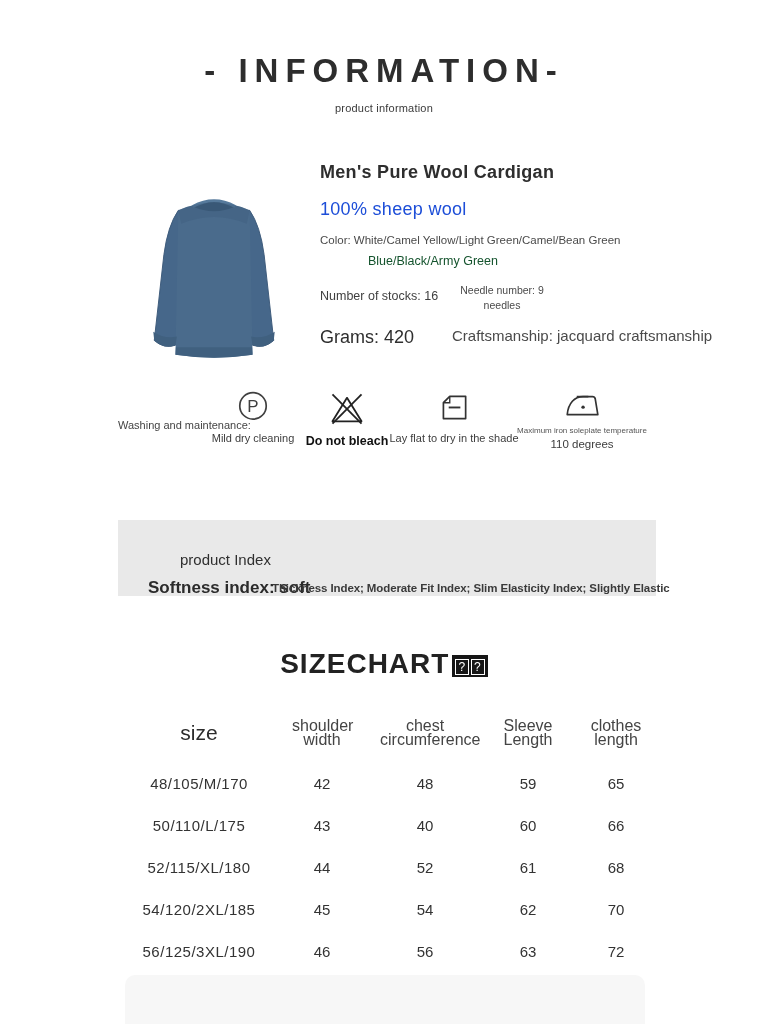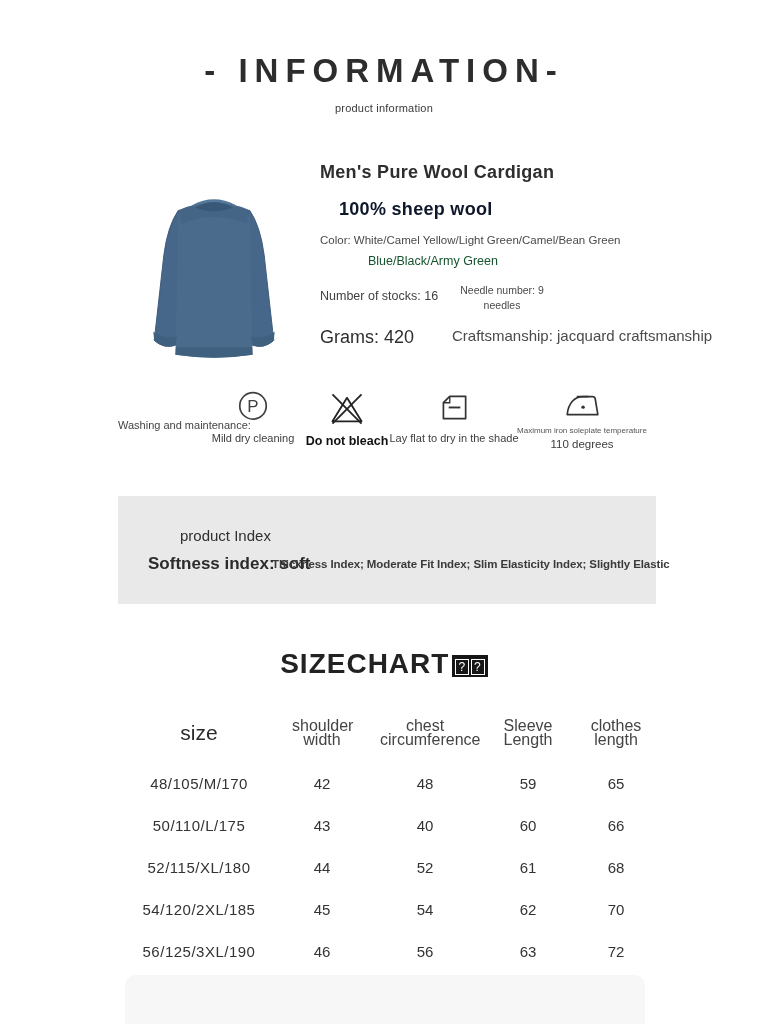--- a/index.html
+++ b/index.html
@@ -22,42 +22,42 @@
     color: #2d2d2d;
   }
   .page-subtitle {
     position: absolute; top: 102px; left: 0; width: 100%;
     text-align: center;
     font-size: 11px; color: #3a3a3a; letter-spacing: 0.2px;
   }
   
   .product-image { position: absolute; left: 116px; top: 166px; width: 196px; height: 212px; }
   .prod-title   { position: absolute; left: 320px; top: 162px; font-size: 18px; font-weight: 600; color: #2e2e2e; letter-spacing: 0.3px; }
-  .prod-material{ position: absolute; left: 320px; top: 199px; font-size: 18px; font-weight: 700; color: #0f172a; letter-spacing: 0.3px; margin-left: 19px; }
+  .prod-material{ position: absolute; left: 320px; top: 199px; font-size: 18px; font-weight: 400; color: #1d4ed8; letter-spacing: 0.3px; }
   .prod-color1  { position: absolute; left: 320px; top: 234px; font-size: 11.5px; color: #4a4a4a; }
   .prod-color2  { position: absolute; left: 368px; top: 254px; font-size: 12.5px; font-weight: 500; color: #14532d; }
   .prod-stocks  { position: absolute; left: 320px; top: 289px; font-size: 12.5px; color: #3f3f3f; }
   .prod-needle  { position: absolute; left: 432px; top: 283px; width: 140px; text-align: center; font-size: 10.5px; color: #4a4a4a; line-height: 15px; }
   .prod-grams   { position: absolute; left: 320px; top: 327px; font-size: 18px; font-weight: 500; color: #2e2e2e; }
   .prod-craft   { position: absolute; left: 452px; top: 327px; font-size: 15px; color: #4a4a4a; }
   
   .care-label { position: absolute; left: 118px; top: 419px; font-size: 11px; color: #444; }
   .care-item { position: absolute; text-align: center; }
   .care-item .icon { display: inline-block; }
   .care-item .cap { font-size: 11px; color: #3d3d3d; margin-top: 2px; }
   .care-item .cap.bold { font-size: 12.5px; font-weight: 700; color: #111; }
   .care-item .cap.tiny { font-size: 8px; color: #555; }
   .care-item .cap2 { font-size: 11.5px; color: #3d3d3d; margin-top: 3px; }
   .ci-1 { left: 193px; top: 390px; width: 120px; }
   .ci-2 { left: 288px; top: 390px; width: 118px; }
   .ci-3 { left: 375px; top: 390px; width: 158px; }
   .ci-4 { left: 498px; top: 388px; width: 168px; }
   
   .index-panel {
-    position: absolute; left: 118px; top: 496px; width: 538px; height: 108px;
+    position: absolute; left: 118px; top: 520px; width: 538px; height: 76px;
     background: #e9e9e9;
   }
   .index-title   { position: absolute; left: 62px;  top: 31px; font-size: 15px; font-weight: 500; color: #2f2f2f; }
   .index-soft    { position: absolute; left: 30px;  top: 58px; font-size: 17px; font-weight: 600; color: #2b2b2b; }
   .index-details { position: absolute; left: 154px; top: 62px; font-size: 11.5px; font-weight: 600; color: #3a3a3a; white-space: nowrap; letter-spacing: -0.1px; }
   
   .chart-title {
     position: absolute; top: 648px; left: 0; width: 100%;
     text-align: center; font-size: 28px; font-weight: 700; color: #222; letter-spacing: 1px;
   }

